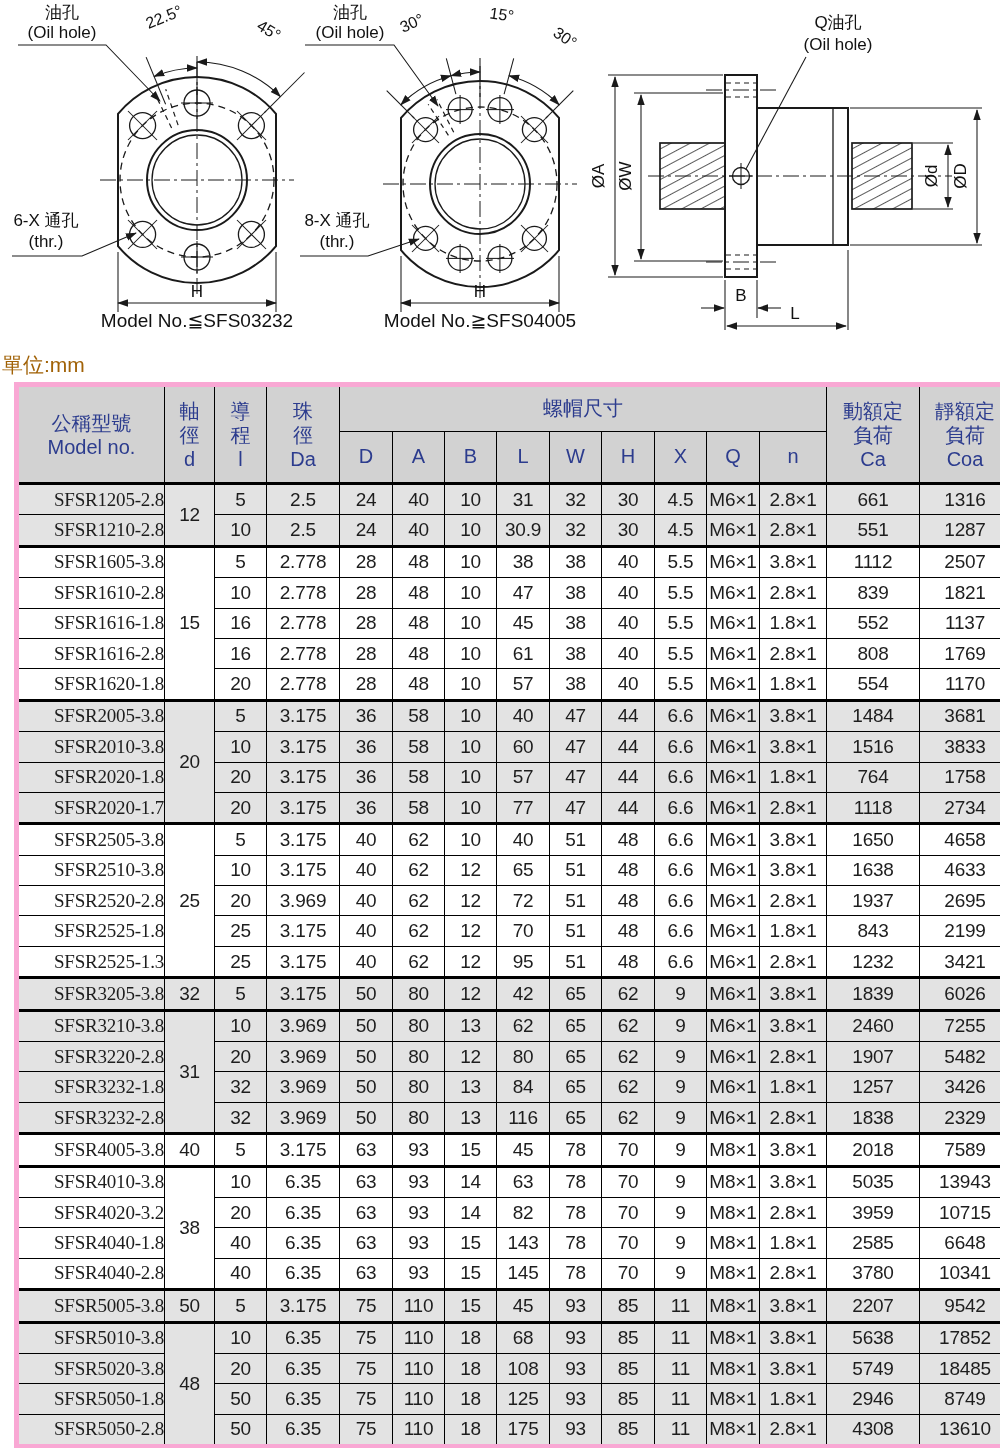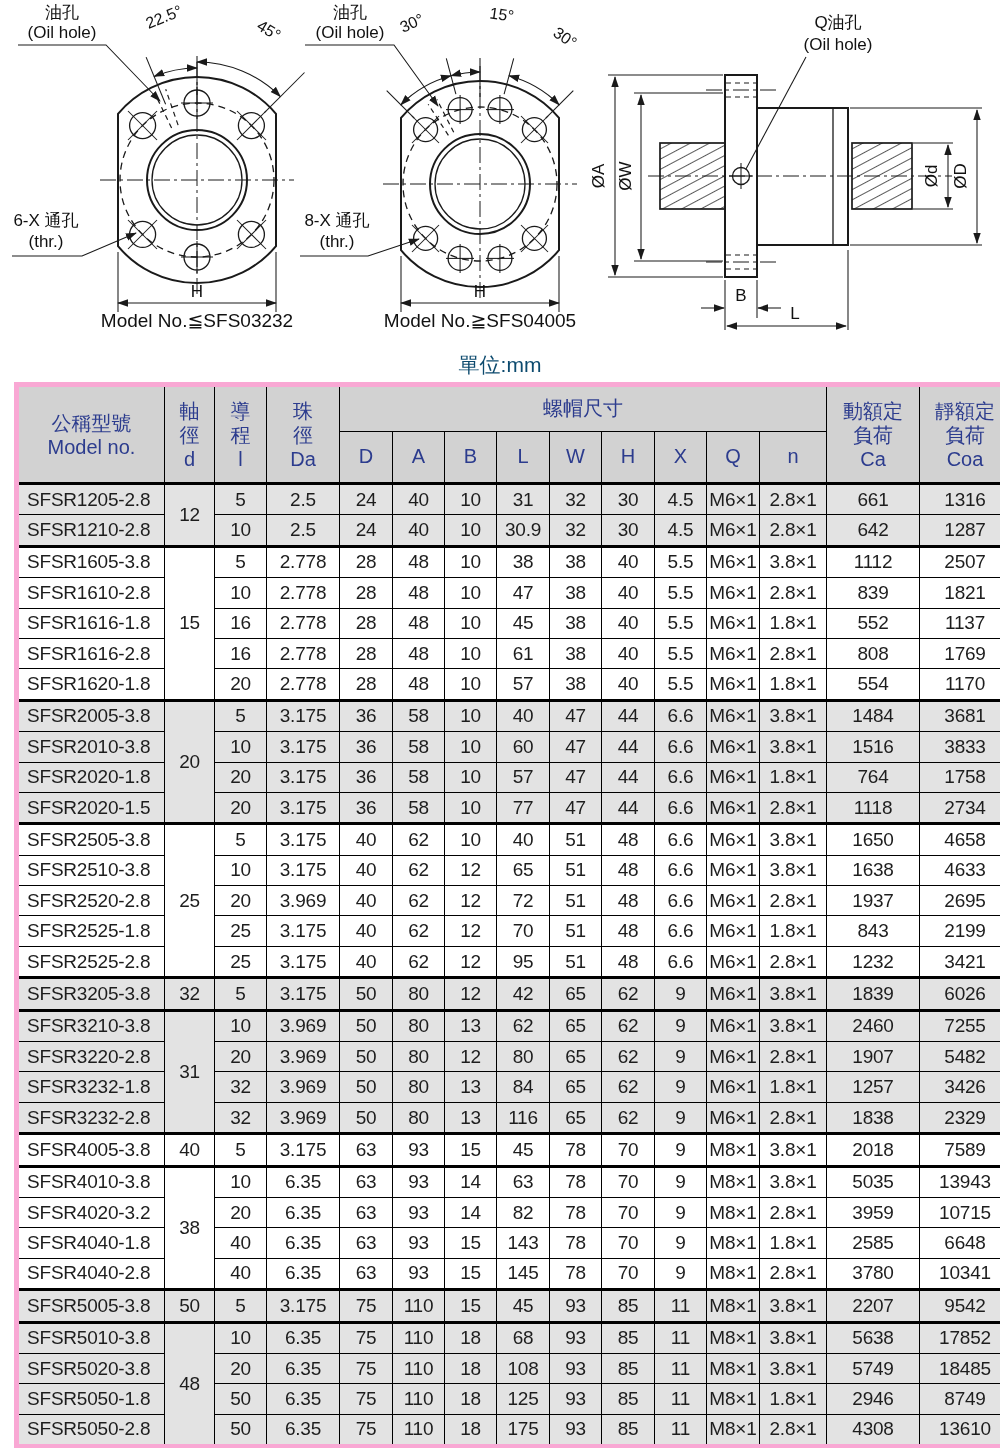--- a/index.html
+++ b/index.html
@@ -9,32 +9,32 @@
   svg .ln{stroke:#1a1a1a;stroke-width:2;fill:none;}
   svg .ln1{stroke:#1a1a1a;stroke-width:1.3;fill:none;}
   svg .thin{stroke:#1a1a1a;stroke-width:1.05;fill:none;}
   svg .dsh{stroke:#1a1a1a;stroke-width:1.3;fill:none;stroke-dasharray:7 5;}
   svg .dsh2{stroke:#1a1a1a;stroke-width:1.2;fill:none;stroke-dasharray:5 4;}
   svg .cl{stroke:#1a1a1a;stroke-width:1;fill:none;stroke-dasharray:16 4 3 4;}
   svg .wfill{fill:#fff;}
   svg .dtext{font:17px "Liberation Sans",sans-serif;fill:#111;}
   svg .dsmall{font:16px "Liberation Sans",sans-serif;fill:#111;}
   svg .dnote{font:19px "Liberation Sans",sans-serif;fill:#111;}
-  .unit{width:996px;margin-left:2px;height:30px;text-align:center;font-size:21px;color:#0c4a6e;
+  .unit{width:996px;margin-left:2px;height:30px;text-align:left;font-size:21px;color:#a16207;
         line-height:26px;padding:0;box-sizing:border-box;}
   table.spec{border-collapse:collapse;table-layout:fixed;width:996px;margin-left:14px;
              border:5px solid #f9a8d4;}
   .spec th,.spec td{border:1.6px solid #000;padding:0;text-align:center;overflow:hidden;white-space:nowrap;}
   .spec thead th{background:#d2d2d2;color:#2c3c8e;font-weight:normal;font-size:20px;line-height:1.18;}
   .spec thead tr.hrow1 th{height:44px;}
   .spec thead tr.hrow2 th{height:50px;}
   .spec thead th .stack div{line-height:1.2;}
   .spec tbody td{font-size:19px;height:29.4px;color:#1d1d1d;letter-spacing:-0.2px;background:#fff;}
   .spec tbody tr.shade td{background:#e3e3e3;}
-  .spec tbody td.model{text-align:left;padding-left:8px;}
+  .spec tbody td.model{text-align:right;padding-left:8px;font-family:Liberation Serif, serif;}
   .spec tbody tr.group-start td{border-top:3px solid #000;}
 </style>
 </head>
 <body>
 
 <div class="sheet">
 
 <svg class="drawings" width="1000" height="352" viewBox="0 0 1000 352">
   <defs>
     <marker id="ar" viewBox="0 0 10 10" refX="9.2" refY="5" markerWidth="11" markerHeight="11" orient="auto-start-reverse" markerUnits="userSpaceOnUse">
@@ -335,21 +335,21 @@
           <td>2.5</td>
           <td>24</td>
           <td>40</td>
           <td>10</td>
           <td>30.9</td>
           <td>32</td>
           <td>30</td>
           <td>4.5</td>
           <td>M6×1</td>
           <td>2.8×1</td>
-          <td>642</td>
+          <td>551</td>
           <td>1287</td>
         </tr>
         <tr class="group-start">
           <td class="model">SFSR1605-3.8</td>
           <td class="dcell" rowspan="5">15</td>
           <td>5</td>
           <td>2.778</td>
           <td>28</td>
           <td>48</td>
           <td>10</td>
@@ -469,21 +469,21 @@
           <td>57</td>
           <td>47</td>
           <td>44</td>
           <td>6.6</td>
           <td>M6×1</td>
           <td>1.8×1</td>
           <td>764</td>
           <td>1758</td>
         </tr>
         <tr class="shade">
-          <td class="model">SFSR2020-1.5</td>
+          <td class="model">SFSR2020-1.7</td>
           <td>20</td>
           <td>3.175</td>
           <td>36</td>
           <td>58</td>
           <td>10</td>
           <td>77</td>
           <td>47</td>
           <td>44</td>
           <td>6.6</td>
           <td>M6×1</td>
@@ -550,21 +550,21 @@
           <td>70</td>
           <td>51</td>
           <td>48</td>
           <td>6.6</td>
           <td>M6×1</td>
           <td>1.8×1</td>
           <td>843</td>
           <td>2199</td>
         </tr>
         <tr>
-          <td class="model">SFSR2525-2.8</td>
+          <td class="model">SFSR2525-1.3</td>
           <td>25</td>
           <td>3.175</td>
           <td>40</td>
           <td>62</td>
           <td>12</td>
           <td>95</td>
           <td>51</td>
           <td>48</td>
           <td>6.6</td>
           <td>M6×1</td>

